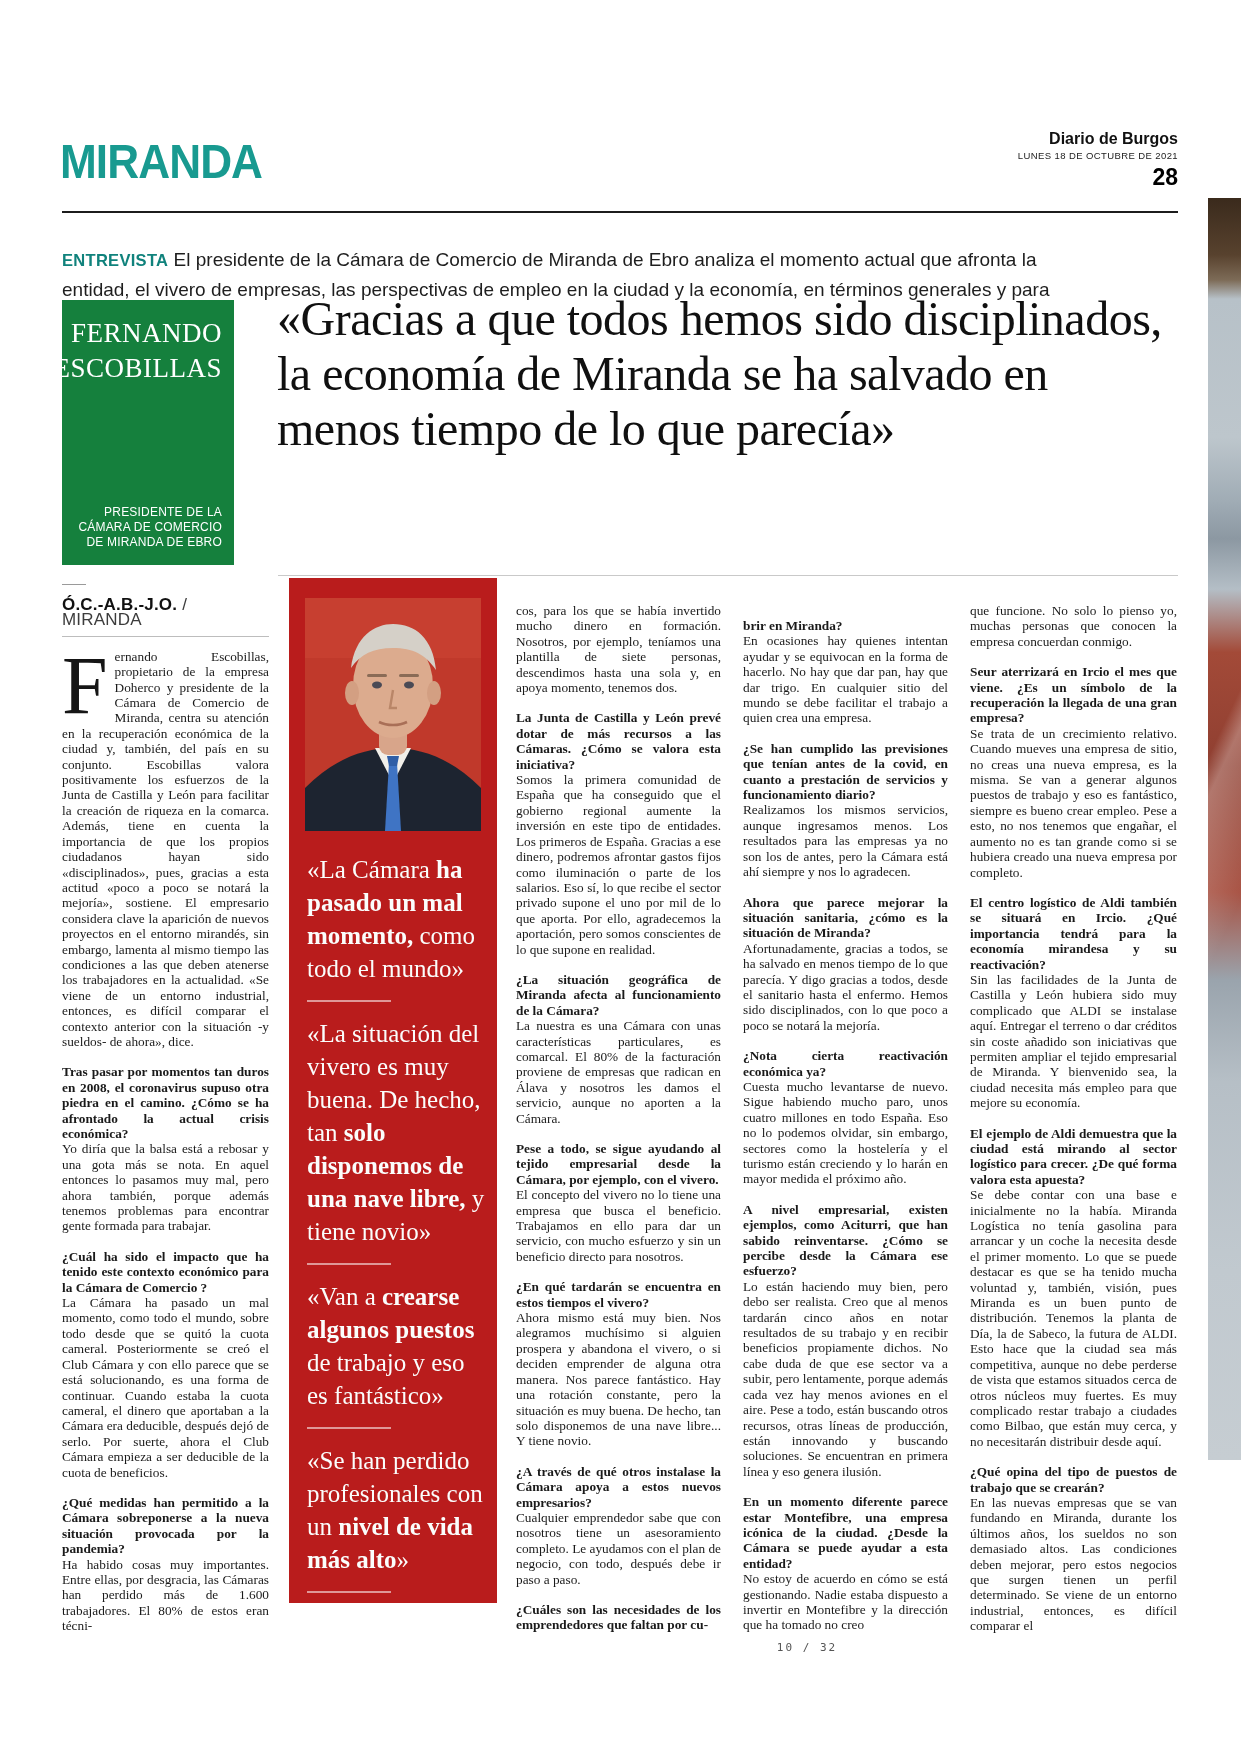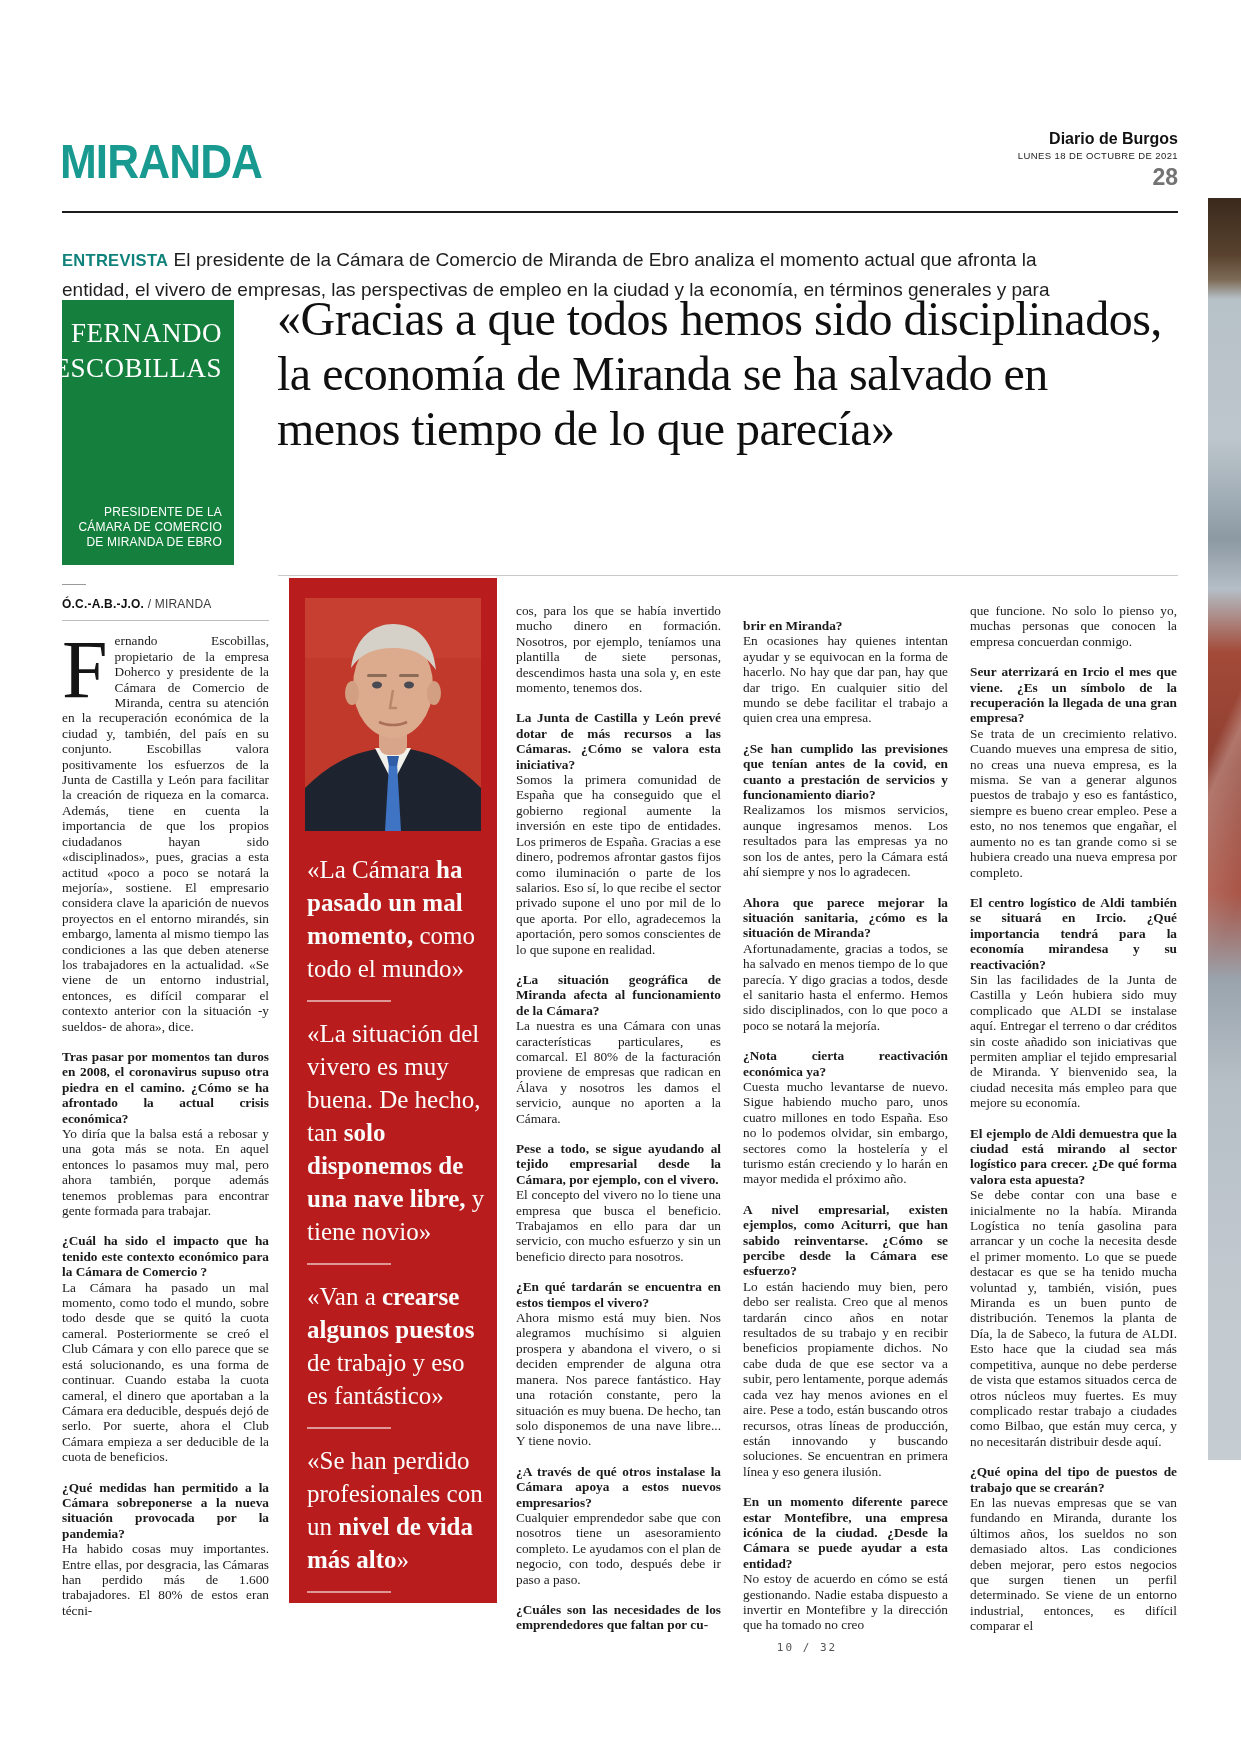--- a/index.html
+++ b/index.html
@@ -5,21 +5,21 @@
   html,body{margin:0;padding:0;background:#e8e8e8;}
   .page{position:relative;width:1241px;height:1755px;background:#ffffff;margin:0 auto;overflow:hidden;
         font-family:"Liberation Serif",serif;color:#1a1a1a;}
   
   .masthead-title{position:absolute;left:60px;top:134px;font-family:"Liberation Sans",sans-serif;
         font-weight:bold;font-size:48px;letter-spacing:-1px;color:#189a90;
         transform:scaleX(.92);transform-origin:left;}
   .masthead-right{position:absolute;right:63px;top:130px;text-align:right;font-family:"Liberation Sans",sans-serif;}
   .paper-name{font-weight:bold;font-size:16px;color:#111;}
   .date-line{font-size:9.5px;letter-spacing:.4px;color:#222;margin-top:2px;padding-left:43px;}
-  .page-number{font-weight:bold;font-size:23px;color:#737373;margin-top:3px;}
+  .page-number{font-weight:bold;font-size:23px;color:#000000;margin-top:3px;}
   .header-rule{position:absolute;left:62px;top:211px;width:1116px;height:2px;background:#1c1c1c;}
   
   .kicker{position:absolute;left:62px;top:226px;width:990px;font-family:"Liberation Sans",sans-serif;
         font-size:19px;line-height:29px;color:#1e1e1e;}
   .kicker-label{font-weight:bold;color:#10827c;font-size:16.5px;letter-spacing:.3px;}
   
   .name-box{position:absolute;left:62px;top:300px;width:172px;height:265px;background:#15803d;color:#fff;}
   .name-lines{position:absolute;top:16px;right:12px;text-align:right;font-family:"Liberation Serif",serif;
         font-size:27px;line-height:35px;letter-spacing:.5px;}
   .role-lines{position:absolute;bottom:15px;right:12px;text-align:right;
@@ -30,21 +30,21 @@
   
   .body-wrap{position:absolute;left:62px;top:578px;width:1116px;height:1086px;}
   .col{position:absolute;top:0;width:207px;font-size:13.3px;line-height:15.4px;}
   .col p{margin:0;text-align:justify;}
   .col p.q{font-weight:bold;margin-top:15px;}
   .col-1{left:0;}
   .col-3{left:454px;width:205px;padding-top:25px;}
   .col-4{left:681px;width:205px;padding-top:25px;}
   .col-5{left:908px;width:207px;padding-top:25px;}
   .byline-tick{width:24px;height:1px;background:#9a9a9a;margin:6px 0 12px 0;}
-  .byline{font-family:"Liberation Sans",sans-serif;font-size:12px;letter-spacing:.2px;
+  .byline{font-family:"Liberation Sans",sans-serif;font-size:17px;letter-spacing:.2px;
         border-bottom:1px solid #bdbdbd;padding-bottom:8px;margin-bottom:12px;}
   .byline .authors{font-weight:bold;color:#111;}
   .byline .loc{color:#3c3c3c;}
   .dropcap{float:left;font-size:82px;line-height:66px;padding:4px 7px 0 0;font-family:"Liberation Serif",serif;color:#151515;}
   
   .quote-panel{position:absolute;left:227px;top:0;width:208px;height:1025px;background:#b91c1c;overflow:hidden;}
   .photo-frame{margin:20px 16px 0 16px;width:176px;height:233px;background:#c0392b;position:relative;overflow:hidden;}
   .quotes{margin-top:22px;}
   .quote{font-family:"Liberation Serif",serif;font-size:25px;line-height:33px;color:#fbfdfc;
         padding:0 6px 0 18px;margin:0;}
@@ -147,21 +147,21 @@
           <div class="qdiv"></div>
           <p class="quote"><span>«Van a </span><span class="qb">crearse algunos puestos</span><span> de trabajo y eso es fantástico»</span></p>
           <div class="qdiv"></div>
           <p class="quote"><span>«Se han perdido profesionales con un </span><span class="qb">nivel de vida más alto</span><span>»</span></p>
           <div class="qdiv"></div>
         </div>
     </div>
 
     <div class="col col-3">
         <div>
-          <p class="a">cos, para los que se había invertido mucho dinero en formación. Nosotros, por ejemplo, teníamos una plantilla de siete personas, descendimos hasta una sola y, en este momento, tenemos dos.</p>
+          <p class="a">cos, para los que se había invertido mucho dinero en formación. Nosotros, por ejemplo, teníamos una plantilla de siete personas, descendimos hasta una sola y, en apoya momento, tenemos dos.</p>
           <p class="q">La Junta de Castilla y León prevé dotar de más recursos a las Cámaras. ¿Cómo se valora esta iniciativa?</p>
           <p class="a">Somos la primera comunidad de España que ha conseguido que el gobierno regional aumente la inversión en este tipo de entidades. Los primeros de España. Gracias a ese dinero, podremos afrontar gastos fijos como iluminación o parte de los salarios. Eso sí, lo que recibe el sector privado supone el uno por mil de lo que aporta. Por ello, agradecemos la aportación, pero somos conscientes de lo que supone en realidad.</p>
           <p class="q">¿La situación geográfica de Miranda afecta al funcionamiento de la Cámara?</p>
           <p class="a">La nuestra es una Cámara con unas características particulares, es comarcal. El 80% de la facturación proviene de empresas que radican en Álava y nosotros les damos el servicio, aunque no aporten a la Cámara.</p>
           <p class="q">Pese a todo, se sigue ayudando al tejido empresarial desde la Cámara, por ejemplo, con el vivero.</p>
           <p class="a">El concepto del vivero no lo tiene una empresa que busca el beneficio. Trabajamos en ello para dar un servicio, con mucho esfuerzo y sin un beneficio directo para nosotros.</p>
           <p class="q">¿En qué tardarán se encuentra en estos tiempos el vivero?</p>
           <p class="a">Ahora mismo está muy bien. Nos alegramos muchísimo si alguien prospera y abandona el vivero, o si deciden emprender de alguna otra manera. Nos parece fantástico. Hay una rotación constante, pero la situación es muy buena. De hecho, tan solo disponemos de una nave libre... Y tiene novio.</p>
           <p class="q">¿A través de qué otros instalase la Cámara apoya a estos nuevos empresarios?</p>
           <p class="a">Cualquier emprendedor sabe que con nosotros tiene un asesoramiento completo. Le ayudamos con el plan de negocio, con todo, después debe ir paso a paso.</p>

